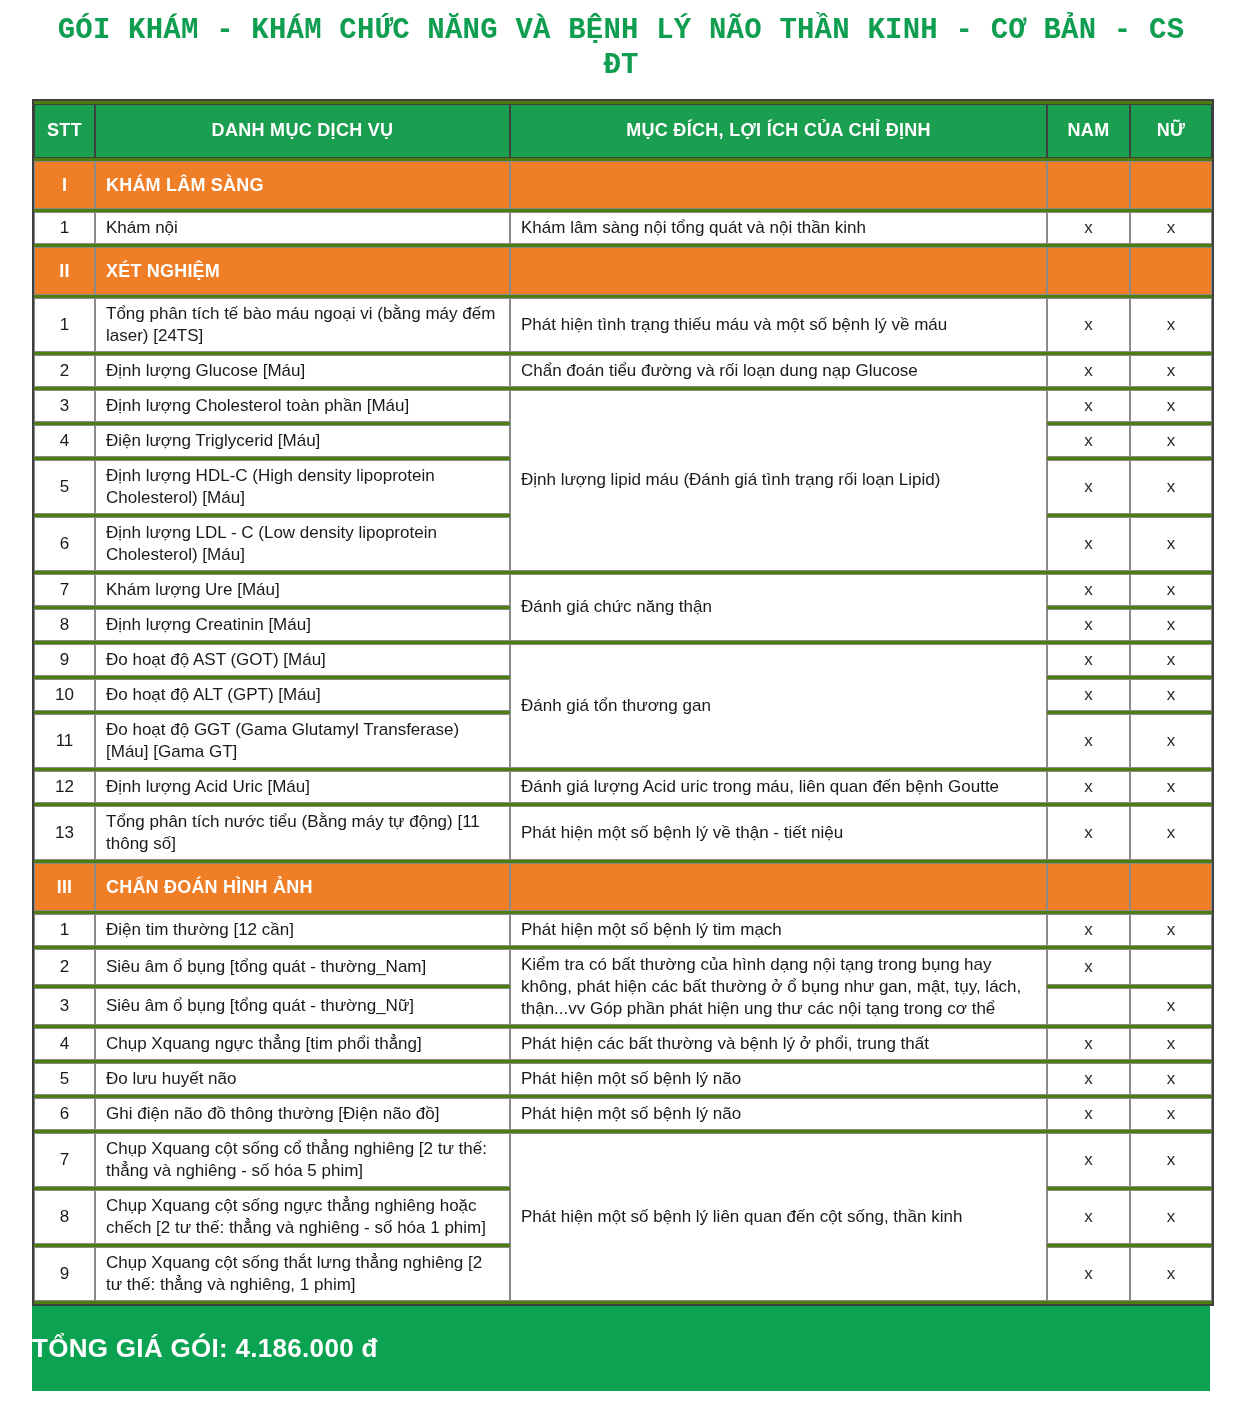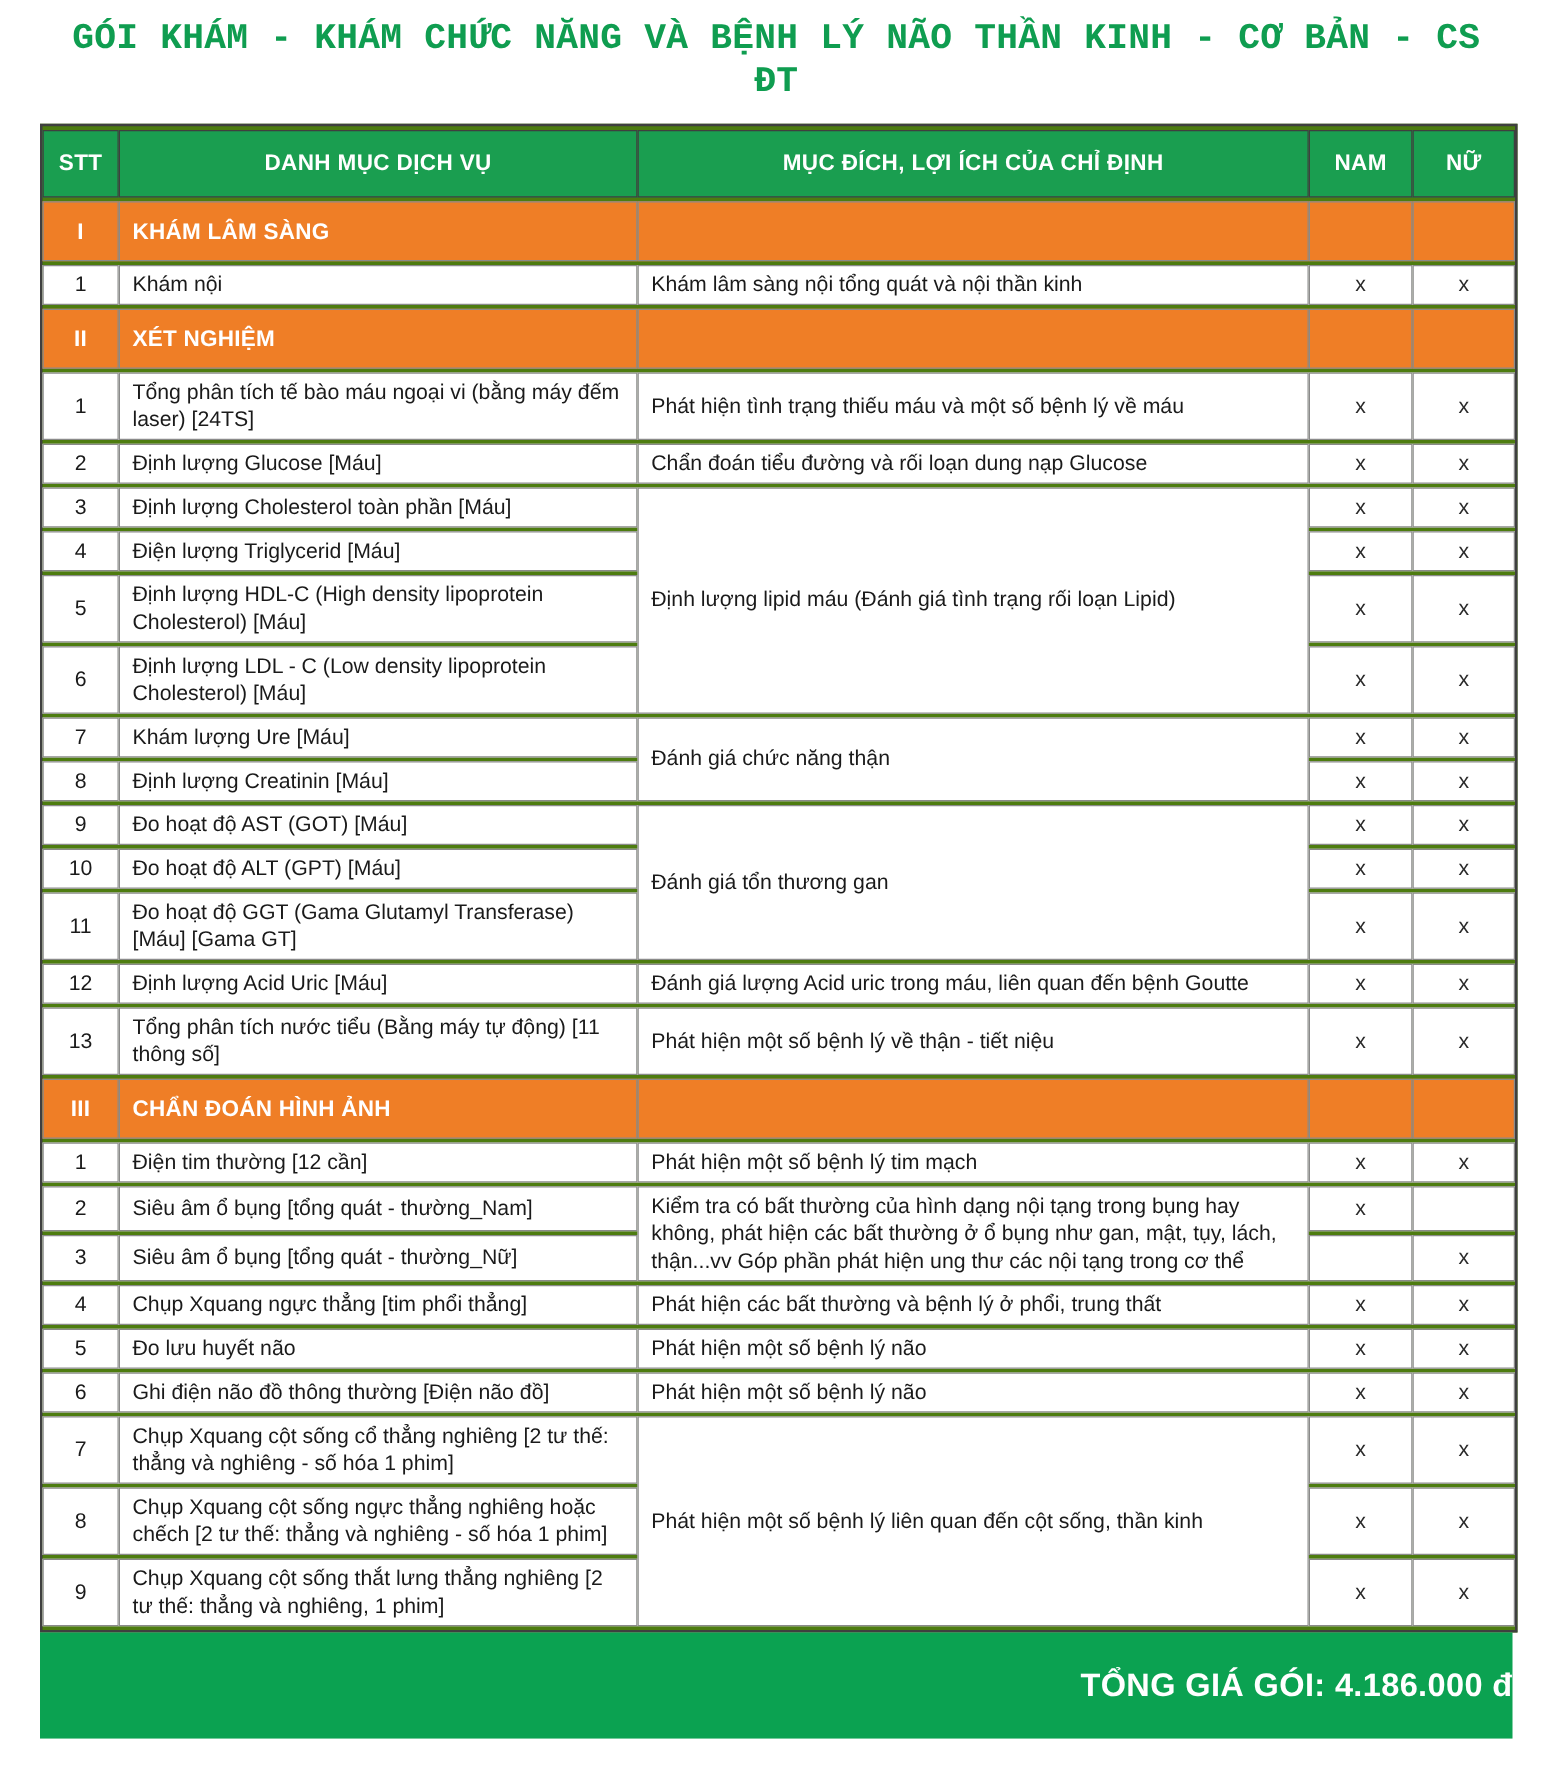--- a/index.html
+++ b/index.html
@@ -30,21 +30,21 @@
   .c-stt{text-align:center;padding:4px 2px;}
   .c-service,.c-purpose{text-align:left;}
   .c-mark{text-align:center;color:#2b2b2b;}
   tr.section-row td{
     background:var(--section-orange);color:#fff;font-weight:bold;font-size:18px;
     height:38px;border:1px solid var(--border-gray);letter-spacing:.2px;
   }
   tr.section-row td.c-stt{text-align:center;}
   .footer-bar{
     width:1178px;height:85px;background:var(--footer-green);
-    display:flex;align-items:center;justify-content:flex-end;
+    display:flex;align-items:center;justify-content:flex-start;
   }
   .footer-bar span{color:#fff;font-weight:bold;font-size:26px;letter-spacing:.3px;}
 </style>
 </head>
 <body>
 
 <div class="page">
 
   <div class="title">GÓI KHÁM - KHÁM CHỨC NĂNG VÀ BỆNH LÝ NÃO THẦN KINH - CƠ BẢN - CS ĐT</div>
 
@@ -215,21 +215,21 @@
         </tr>
         <tr>
           <td class="c-stt">6</td>
           <td class="c-service">Ghi điện não đồ thông thường [Điện não đồ]</td>
           <td class="c-purpose">Phát hiện một số bệnh lý não</td>
           <td class="c-mark">x</td>
           <td class="c-mark">x</td>
         </tr>
         <tr>
           <td class="c-stt">7</td>
-          <td class="c-service">Chụp Xquang cột sống cổ thẳng nghiêng [2 tư thế: thẳng và nghiêng - số hóa 1 phim]</td>
+          <td class="c-service">Chụp Xquang cột sống cổ thẳng nghiêng [2 tư thế: thẳng và nghiêng - số hóa 5 phim]</td>
           <td class="c-purpose" rowspan="3">Phát hiện một số bệnh lý liên quan đến cột sống, thần kinh</td>
           <td class="c-mark">x</td>
           <td class="c-mark">x</td>
         </tr>
         <tr>
           <td class="c-stt">8</td>
           <td class="c-service">Chụp Xquang cột sống ngực thẳng nghiêng hoặc chếch [2 tư thế: thẳng và nghiêng - số hóa 1 phim]</td>
           <td class="c-mark">x</td>
           <td class="c-mark">x</td>
         </tr>

